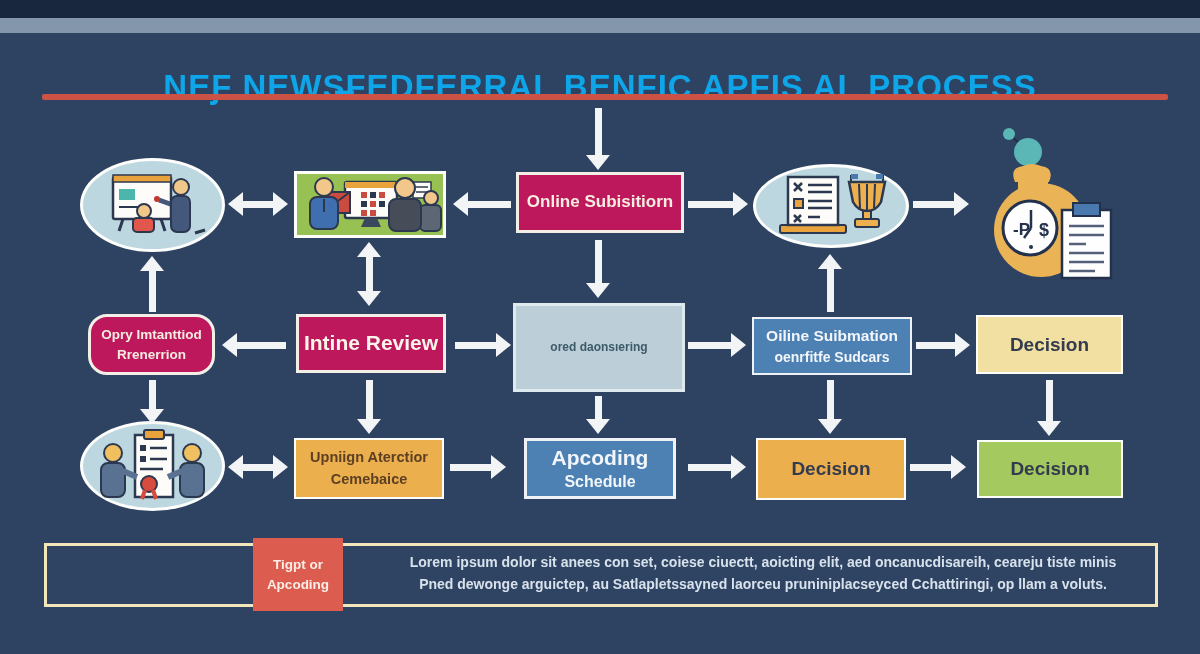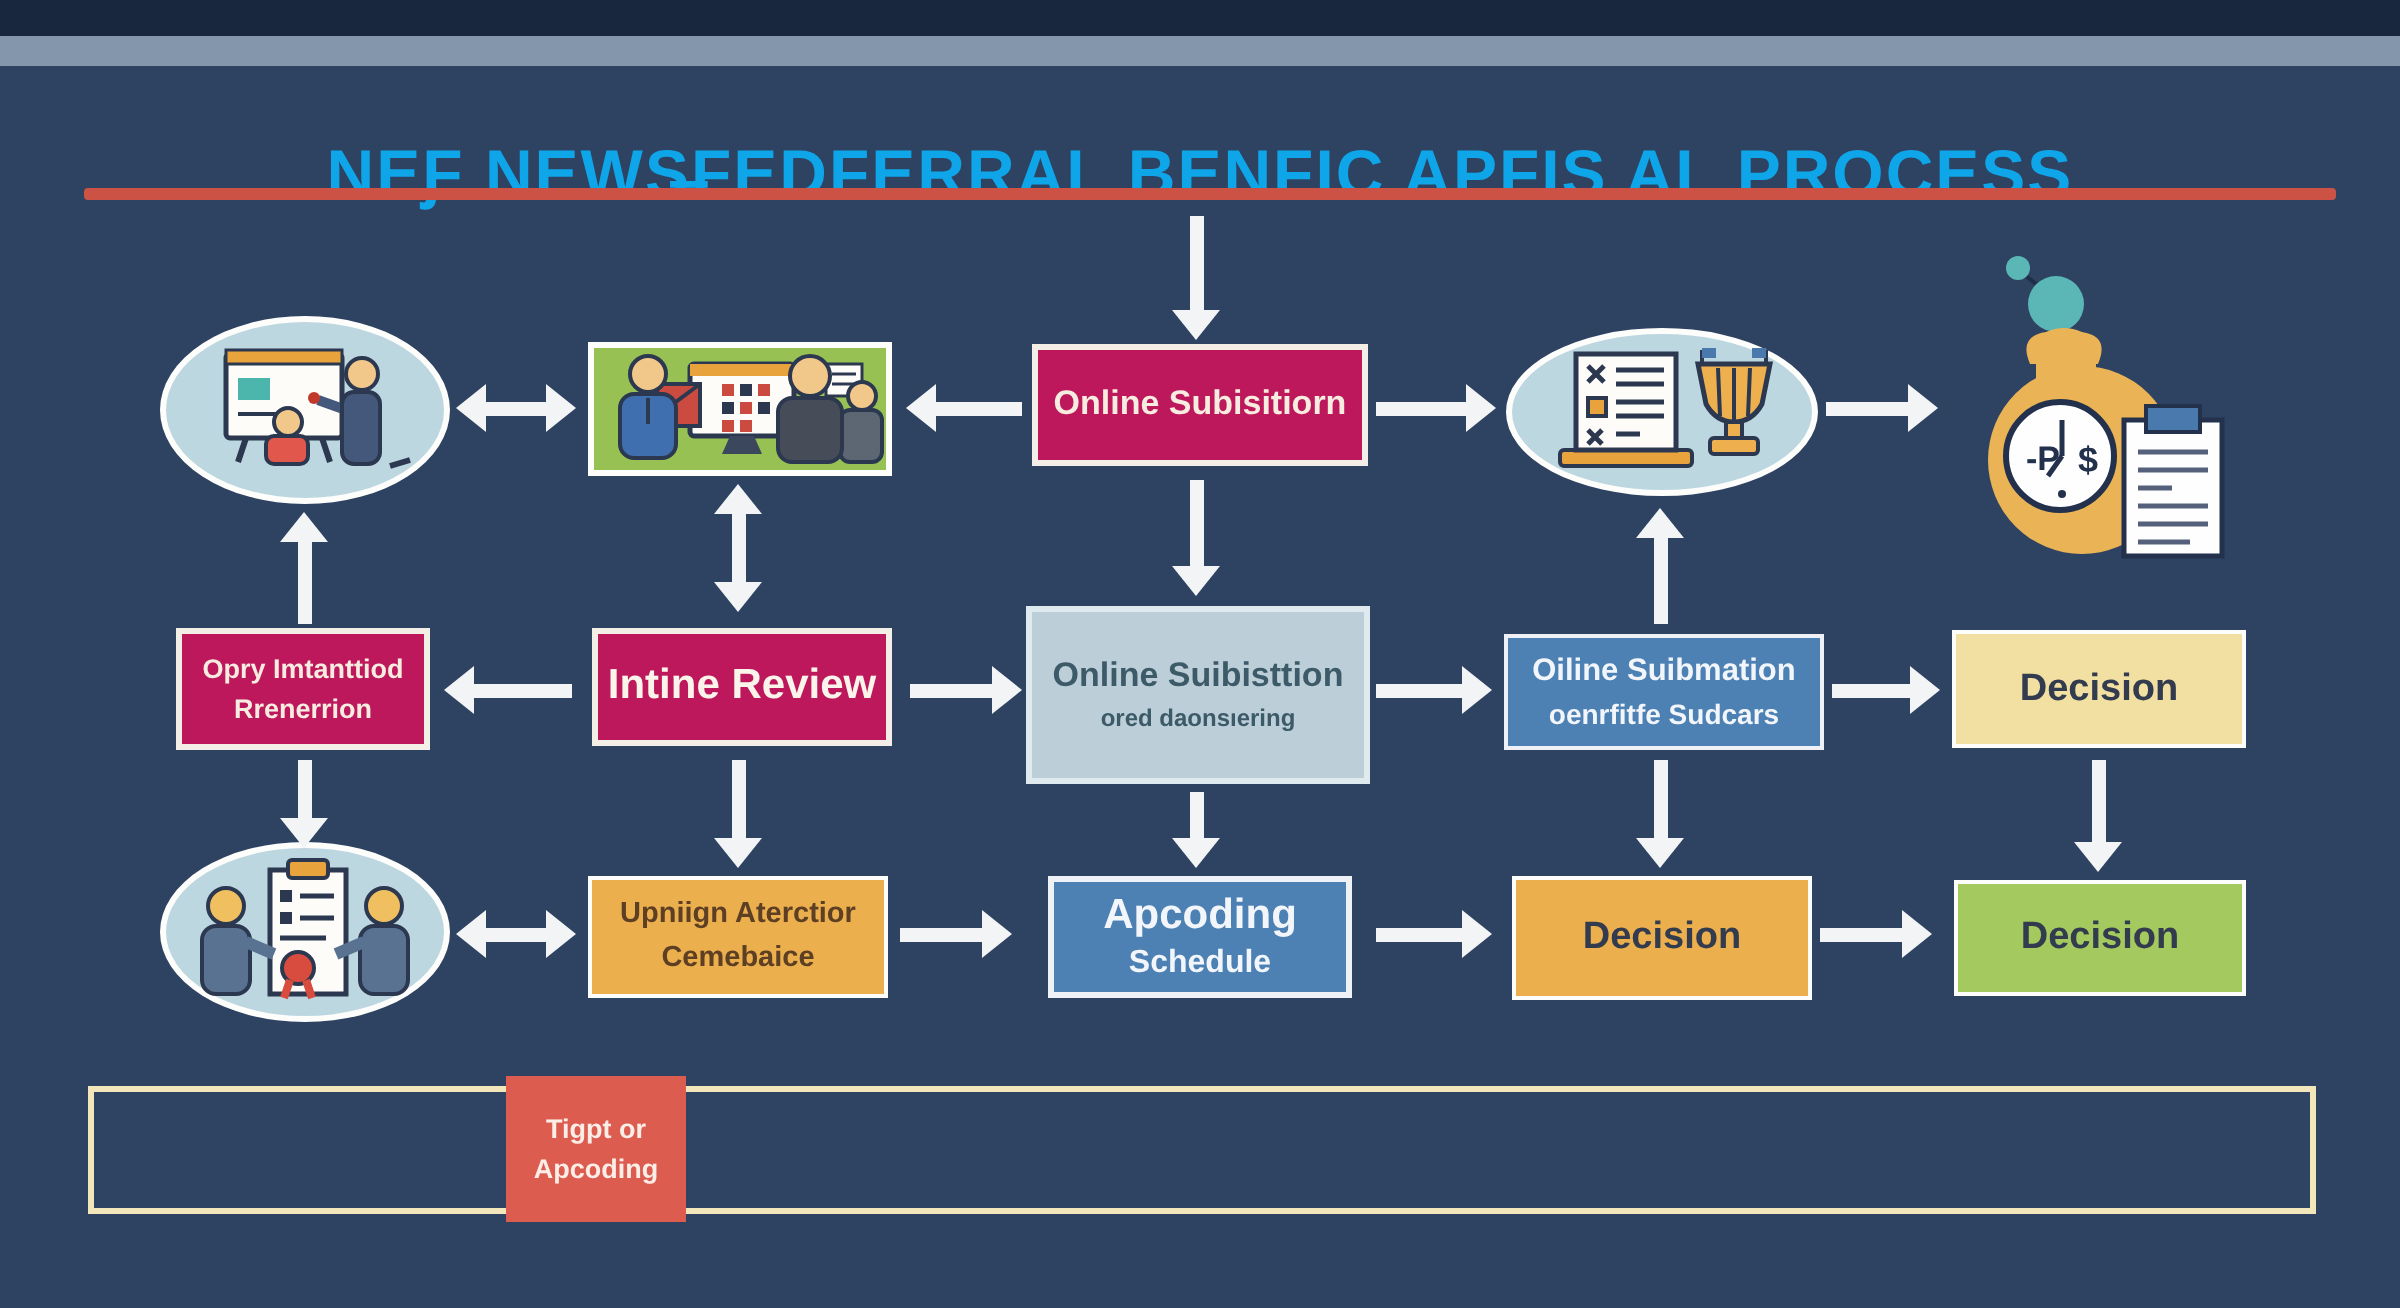--- a/index.html
+++ b/index.html
@@ -161,31 +161,30 @@
       <rect x="88" y="83" width="27" height="13" fill="#4a7aad" stroke="#23314d" stroke-width="2"></rect>
       <line x1="84" y1="106" x2="119" y2="106" stroke="#55607a" stroke-width="2.5"></line>
       <line x1="84" y1="115" x2="119" y2="115" stroke="#55607a" stroke-width="2.5"></line>
       <line x1="84" y1="124" x2="101" y2="124" stroke="#55607a" stroke-width="2.5"></line>
       <line x1="84" y1="133" x2="119" y2="133" stroke="#55607a" stroke-width="2.5"></line>
       <line x1="84" y1="142" x2="119" y2="142" stroke="#55607a" stroke-width="2.5"></line>
       <line x1="84" y1="151" x2="110" y2="151" stroke="#55607a" stroke-width="2.5"></line>
     </svg>
   </div>
 
-  <div class="node red" style="left:88px;top:314px;width:127px;height:61px;font-size:13.5px;">
+  <div class="node red" style="left:88px;top:314px;width:127px;height:61px;font-size:13.5px;border-radius:19px;">
     <div>Opry Imtanttiod</div>
     <div>Rrenerrion</div>
   </div>
 
   <div class="node red" style="left:296px;top:314px;width:150px;height:59px;font-size:21px;color:#fbf4ea;">
     <div>Intine Review</div>
   </div>
 
   <div class="node lblue" style="left:513px;top:303px;width:172px;height:89px;font-size:17px;">
-    <div>Online Suibisttion</div>
     <div style="font-size:12px;">ored daonsıering</div>
   </div>
 
   <div class="node blue" style="left:752px;top:317px;width:160px;height:58px;font-size:15.5px;border-width:2px;">
     <div>Oiline Suibmation</div>
     <div style="font-size:14px;">oenrfitfe Sudcars</div>
   </div>
 
   <div class="node cream" style="left:976px;top:315px;width:147px;height:59px;font-size:19px;">
     <div>Decision</div>
@@ -319,14 +318,18 @@
   <div class="arr ah r" style="left:910px;top:455px;width:56px;">
       <div class="shaft"></div>
       <div class="head"></div>
     </div>
 
   <div class="legendbar"></div>
   <div class="legend-red">
     <div>Tigpt or</div>
     <div>Apcoding</div>
   </div>
+  <div class="legend-para">
+    <div>Lorem ipsum dolor sit anees con set, coiese ciuectt, aoicting elit, aed oncanucdisareih, ceareju tiste minis</div>
+    <div>Pned dewonge arguictep, au Satlapletssayned laorceu pruniniplacseyced Cchattiringi, op llam a voluts.</div>
+  </div>
 
 </div>
 
 </body></html>

